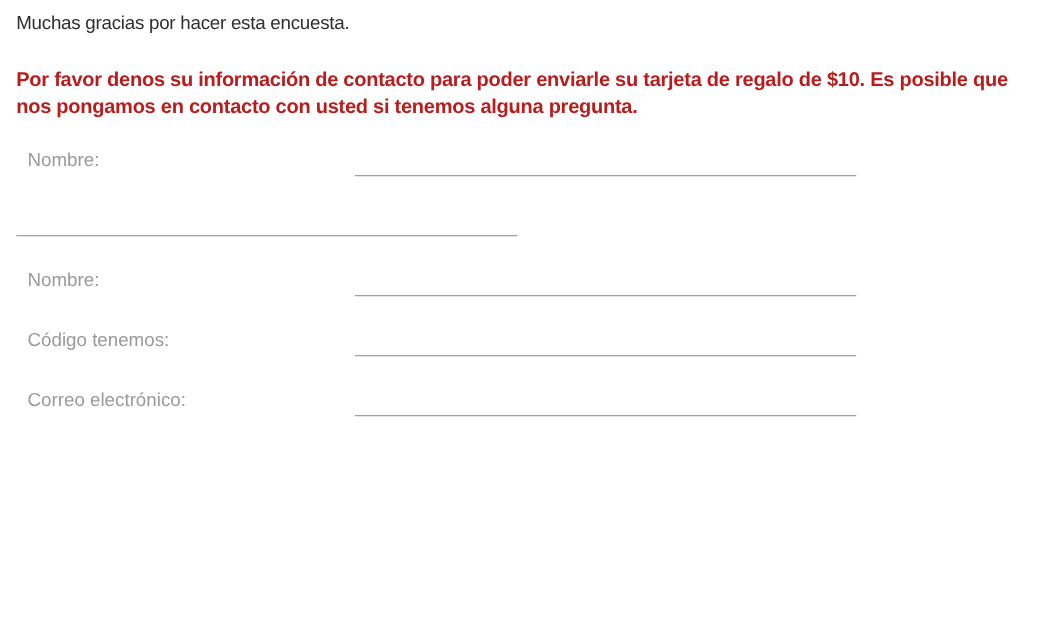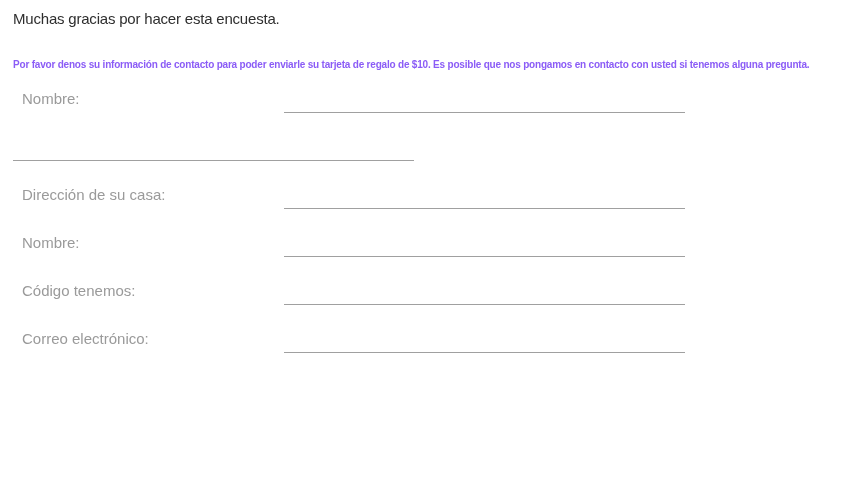--- a/index.html
+++ b/index.html
@@ -21,31 +21,32 @@
     margin: 0;
     font-size: 15px;
     line-height: 20px;
     font-weight: 400;
     color: #2e2e2e;
     letter-spacing: -0.2px;
   }
   .intro-instructions {
     margin: 25px 0 0 0;
     max-width: 812px;
-    font-size: 10px;
+    font-size: 16px;
     line-height: 21px;
     font-weight: 700;
-    color: #8b5cf6;
+    color: #b91c1c;
     letter-spacing: -0.2px;
   }
   .contact-form {
     margin-top: 15px;
   }
   .form-row {
     display: flex;
+    align-items: flex-end;
     height: 30px;
     margin-bottom: 18px;
   }
   .form-label {
     width: 262px;
     margin-left: 9px;
     padding-bottom: 3px;
     font-size: 15px;
     line-height: 18px;
     color: #9a9a9a;
@@ -78,24 +79,20 @@
   <form class="contact-form">
   <div class="form-row">
     <span class="form-label">Nombre:</span>
     <input class="underline-input" type="text" aria-label="Nombre:" style="">
   </div>
 
   <div class="form-row">
     <input class="underline-input" type="text" aria-label="Apellido:" style="">
   </div>
 
-  <div class="form-row">
-    <span class="form-label">Dirección de su casa:</span>
-    <input class="underline-input" type="text" aria-label="Dirección de su casa:" style="">
-  </div>
 
 
   <div class="form-row">
     <span class="form-label">Nombre:</span>
     <input class="underline-input" type="text" aria-label="Estado:" style="">
   </div>
 
   <div class="form-row">
     <span class="form-label">Código tenemos:</span>
     <input class="underline-input" type="text" aria-label="Código postal:" style="">

